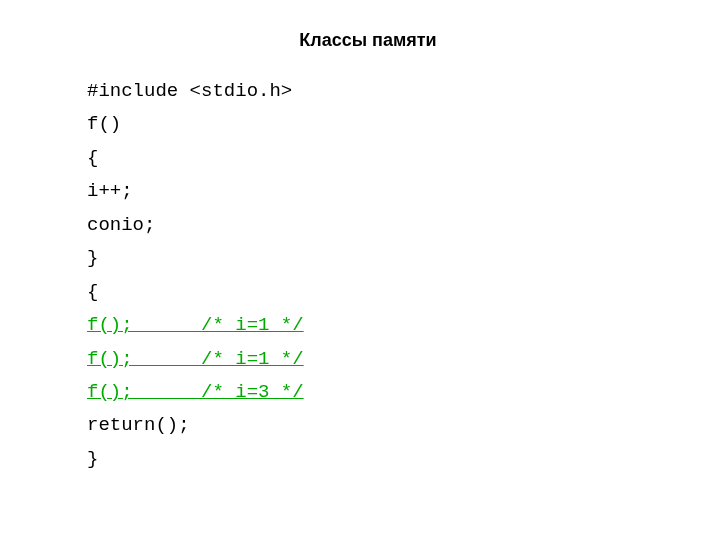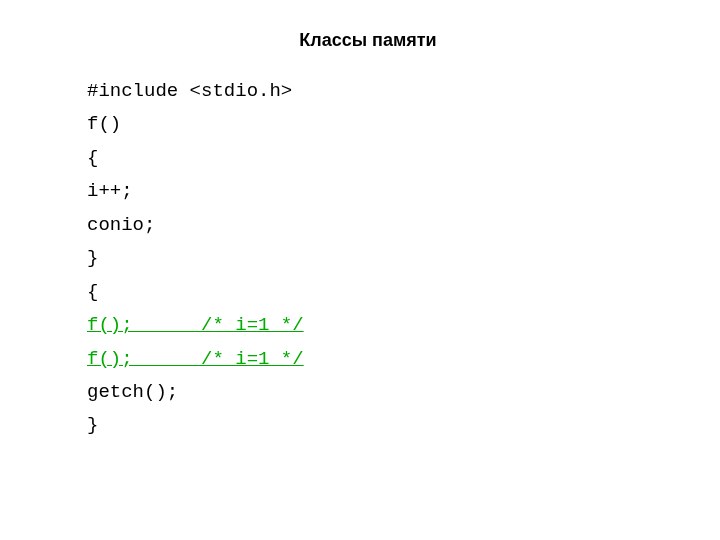--- a/index.html
+++ b/index.html
@@ -54,15 +54,16 @@
 <div class="code-block" id="code-container">
 <span class="code-line black">#include &lt;stdio.h&gt;</span>
     <span class="code-line black">f()</span>
     <span class="code-line black">{</span>
     <span class="code-line black">i++;</span>
     <span class="code-line black">conio;</span>
     <span class="code-line black">}</span>
     <span class="code-line black">{</span>
     <span class="code-line green">f();      /* i=1 */</span>
     <span class="code-line green">f();      /* i=1 */</span>
-    <span class="code-line black">getch();</span>
+    <span class="code-line green">f();      /* i=3 */</span>
+    <span class="code-line black">return();</span>
     <span class="code-line black">}</span>
   </div>
 
 </body></html>

